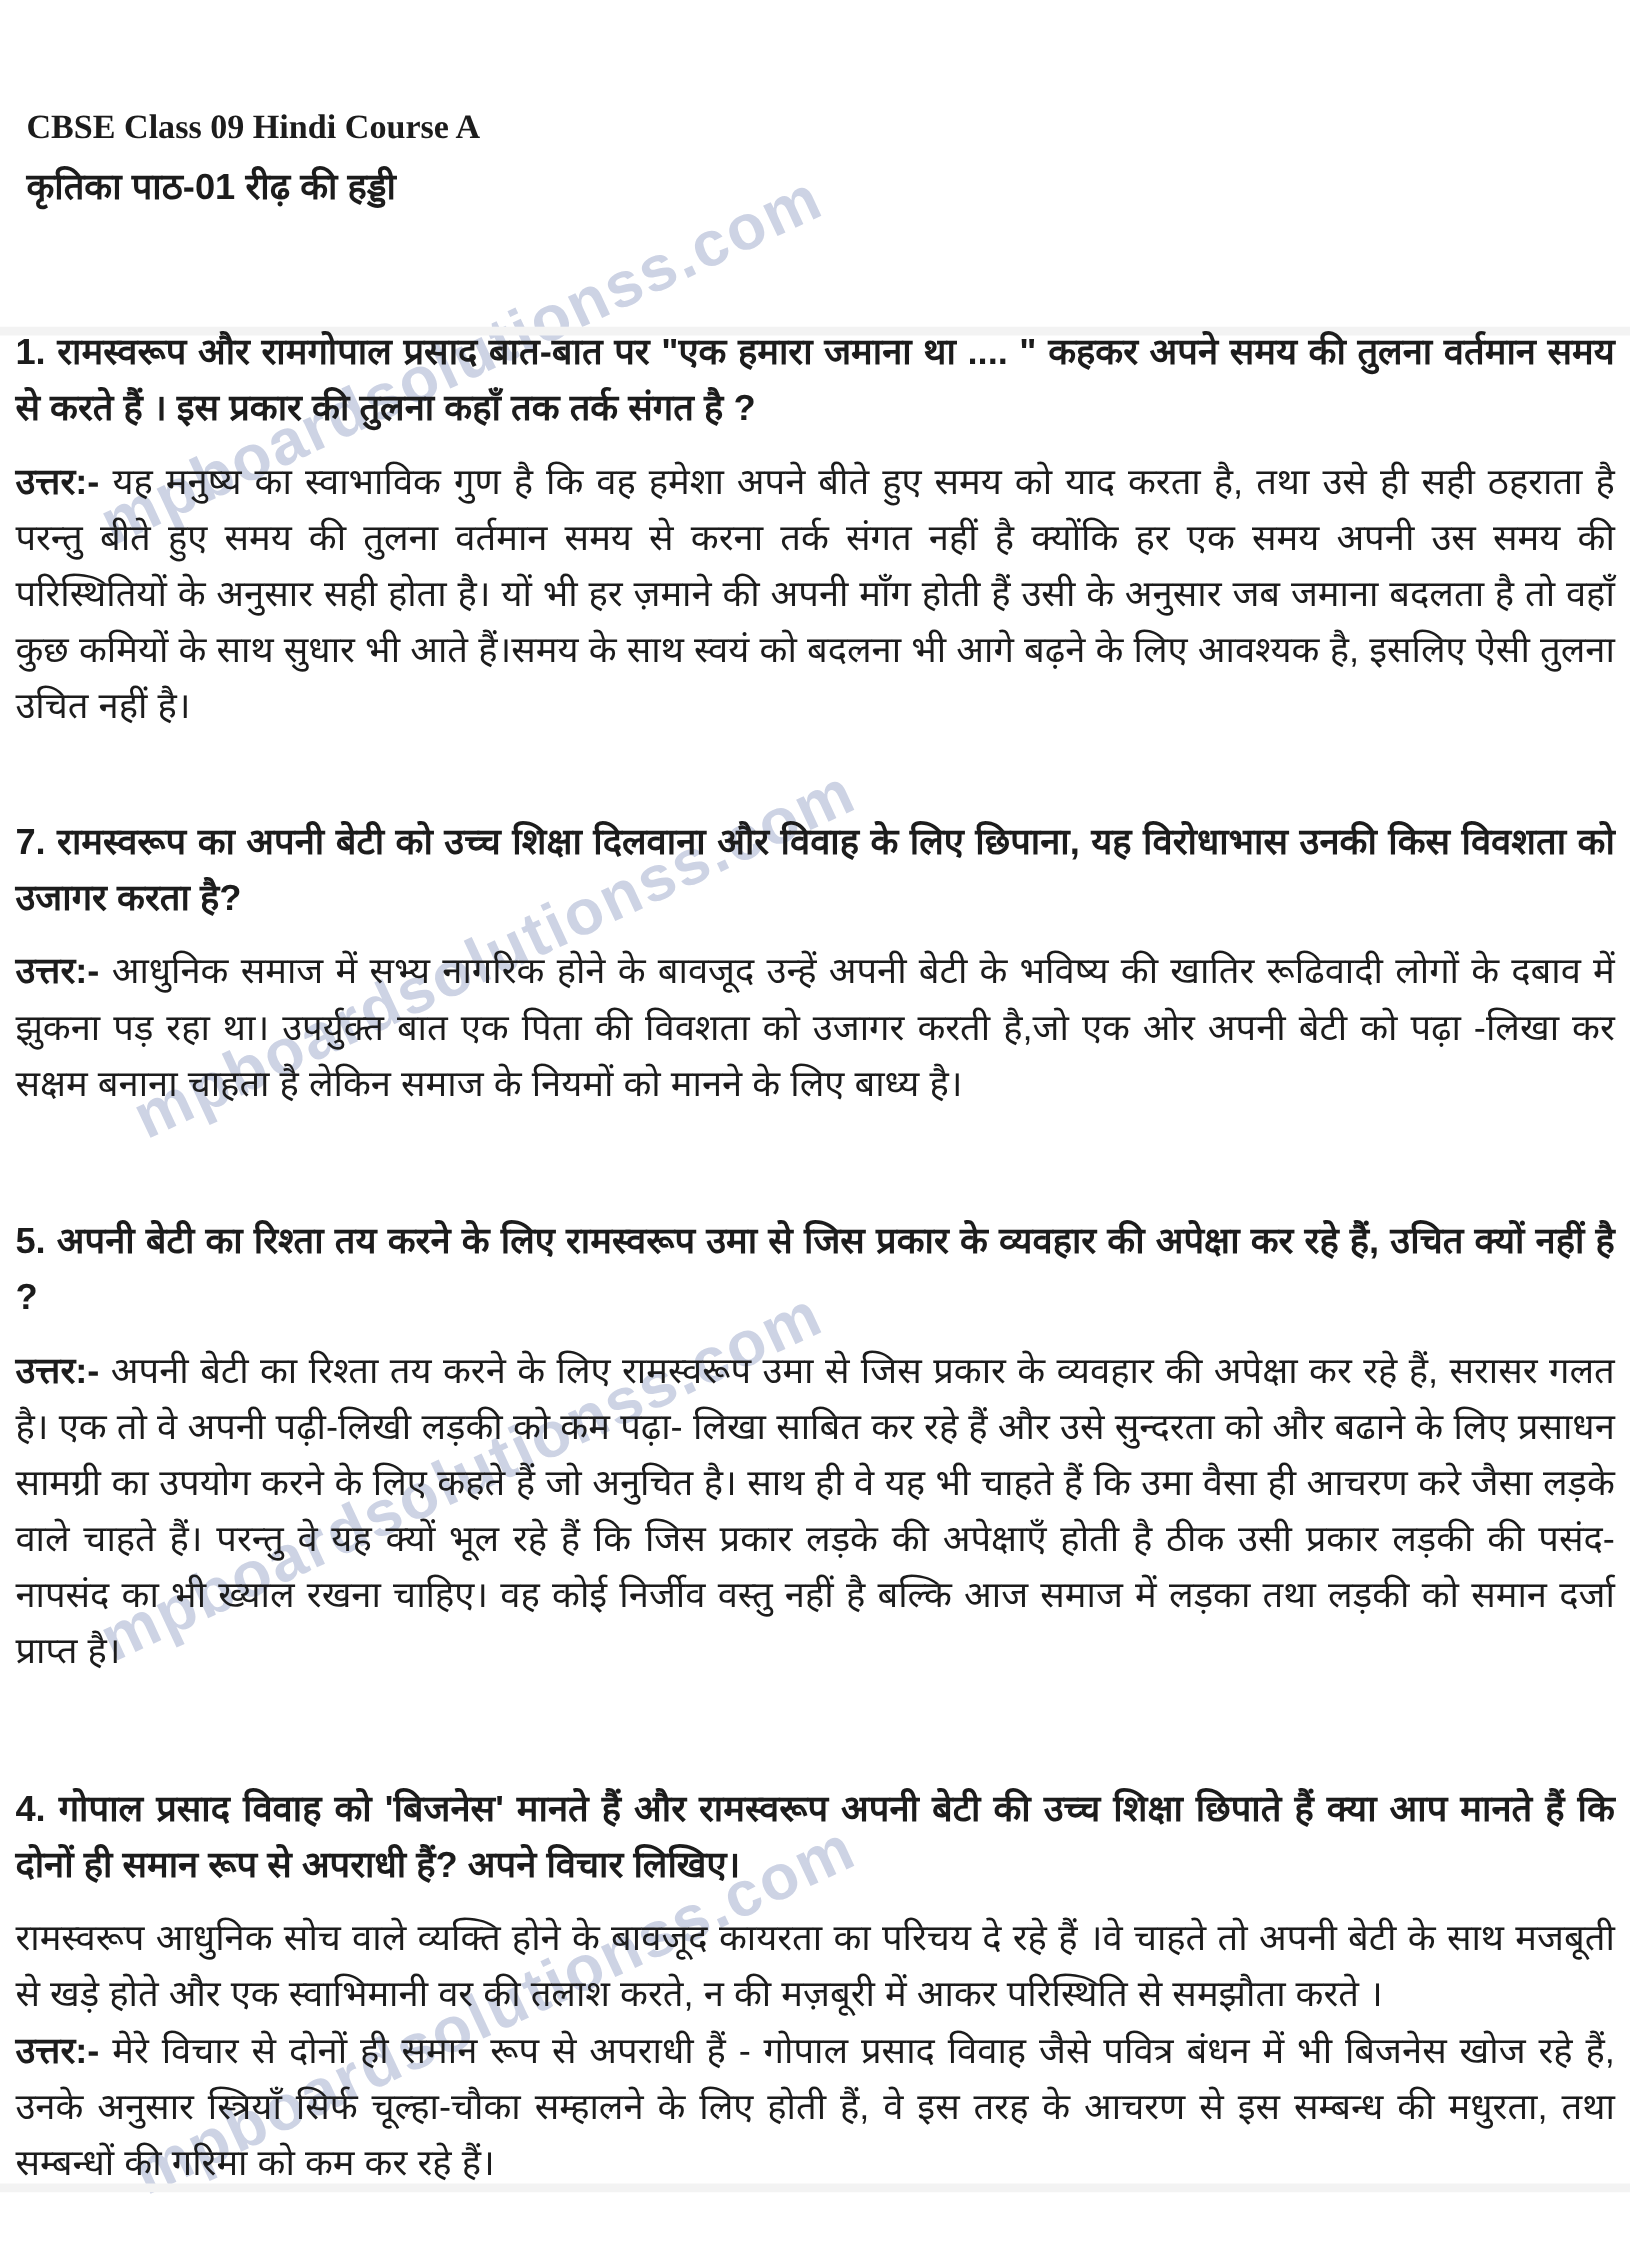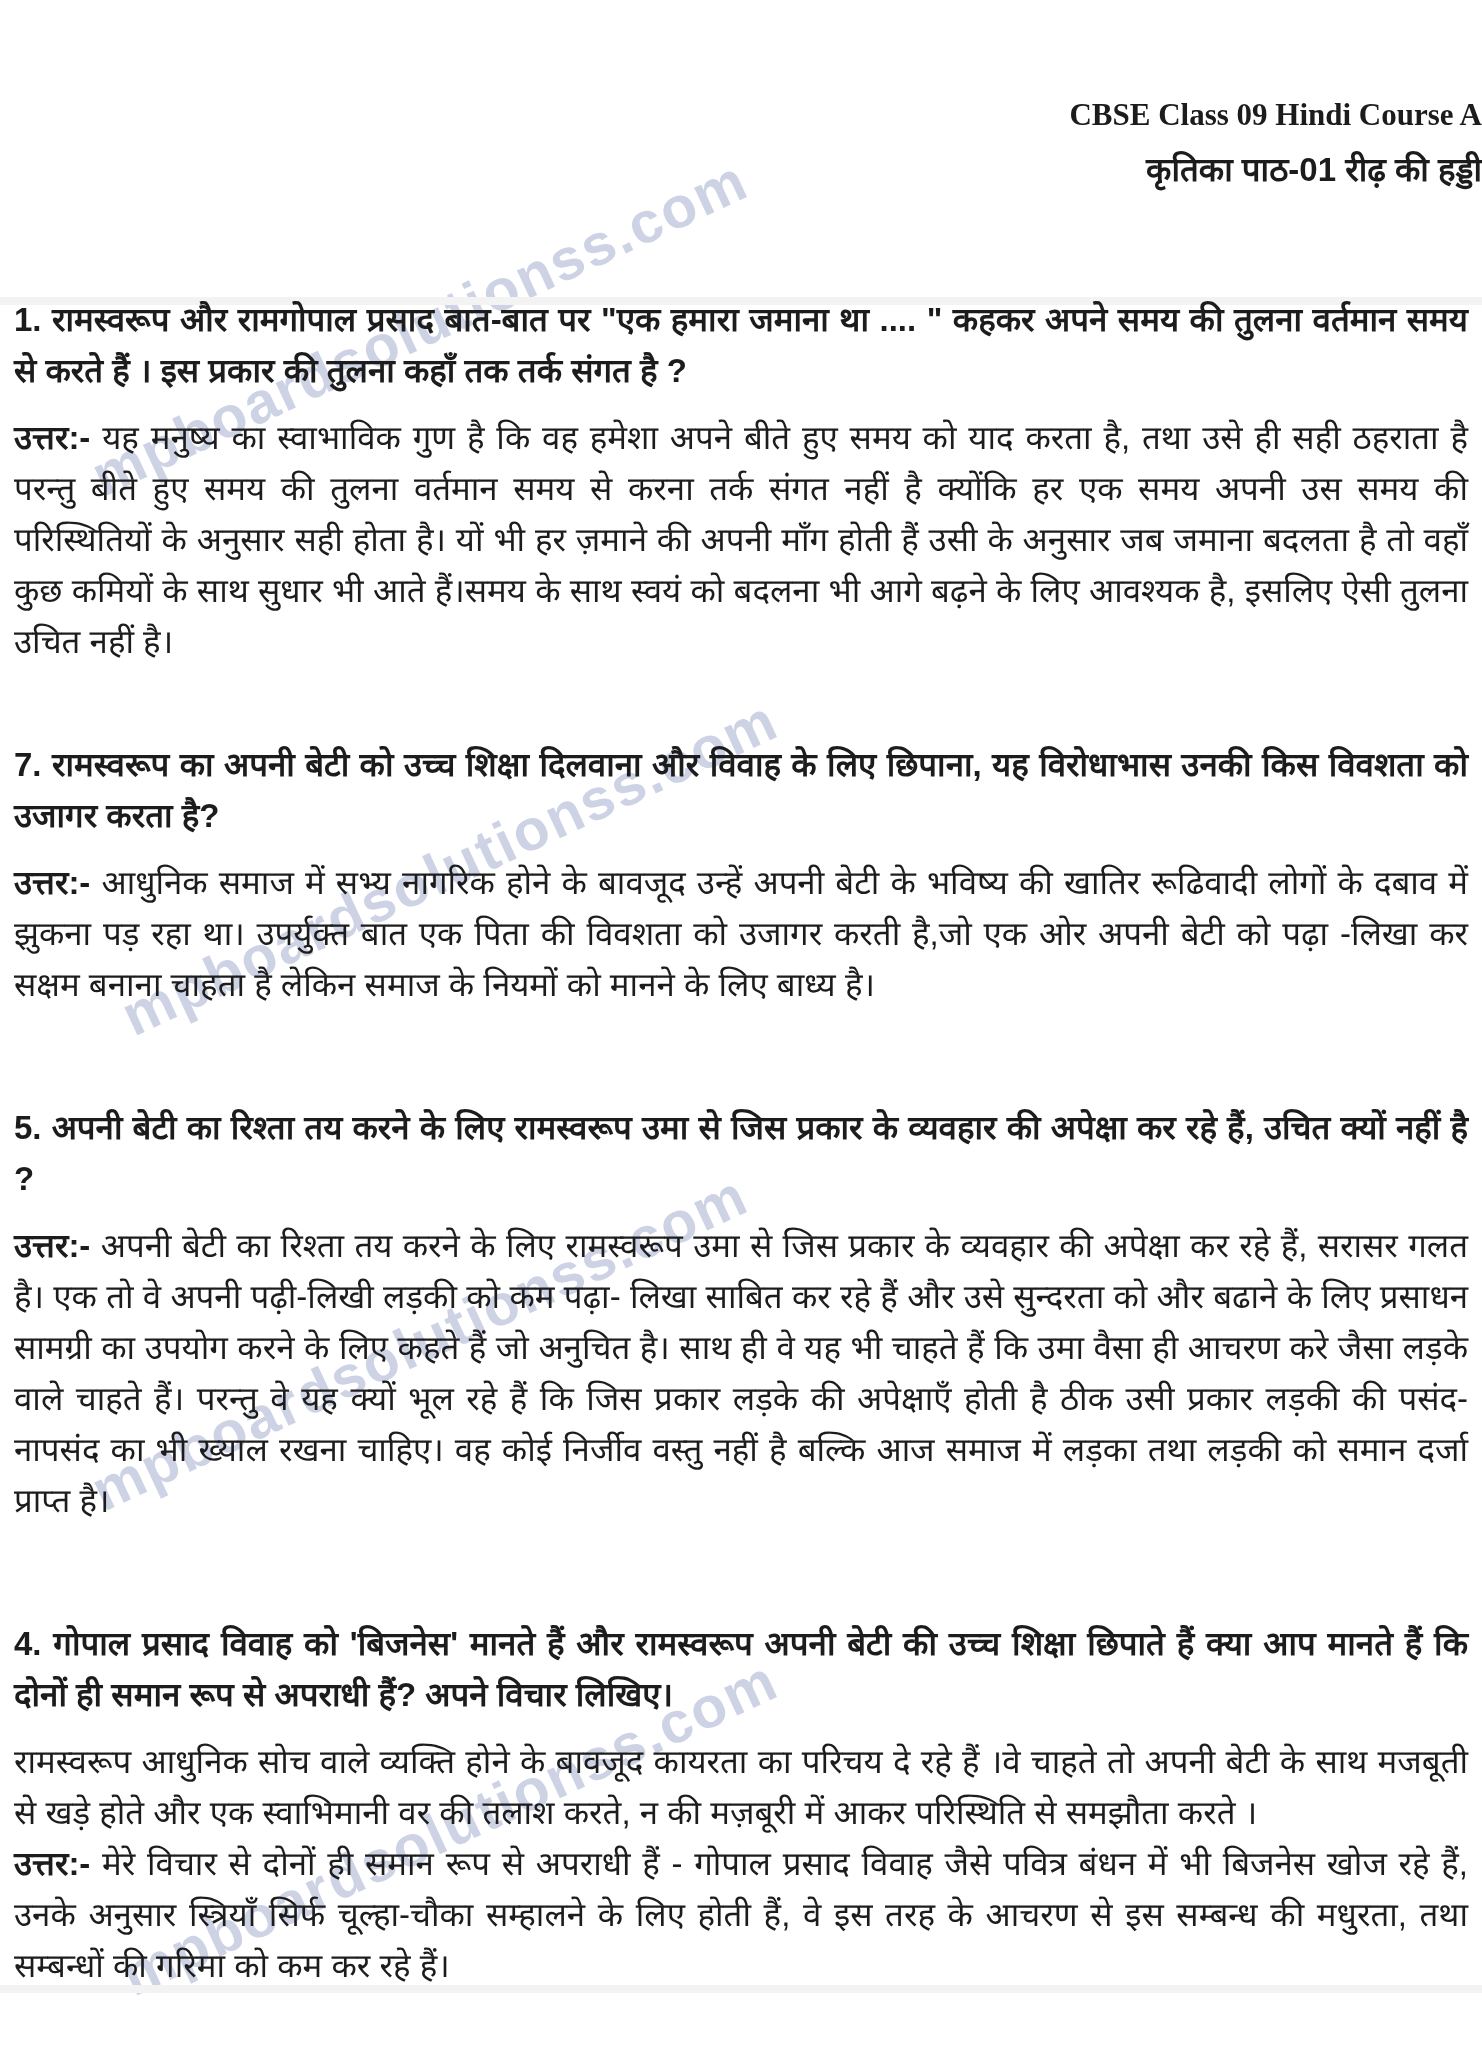--- a/index.html
+++ b/index.html
@@ -42,21 +42,21 @@
   .w2 { left: 125px; top: 985px;  }
   .w3 { left: 95px;  top: 1460px; }
   .w4 { left: 125px; top: 1945px; }
 
   .doc {
     position: relative;
     z-index: 1;
   }
   .title-block {
     padding-top: 88px;
-    text-align: right;
+    text-align: left;
     padding-left: 24px;
   }
   .t-en {
     font-family: "Liberation Serif", "DejaVu Serif", serif;
     font-size: 31px;
     font-weight: 700;
     line-height: 54px;
     margin: 0;
   }
   .t-hi {

